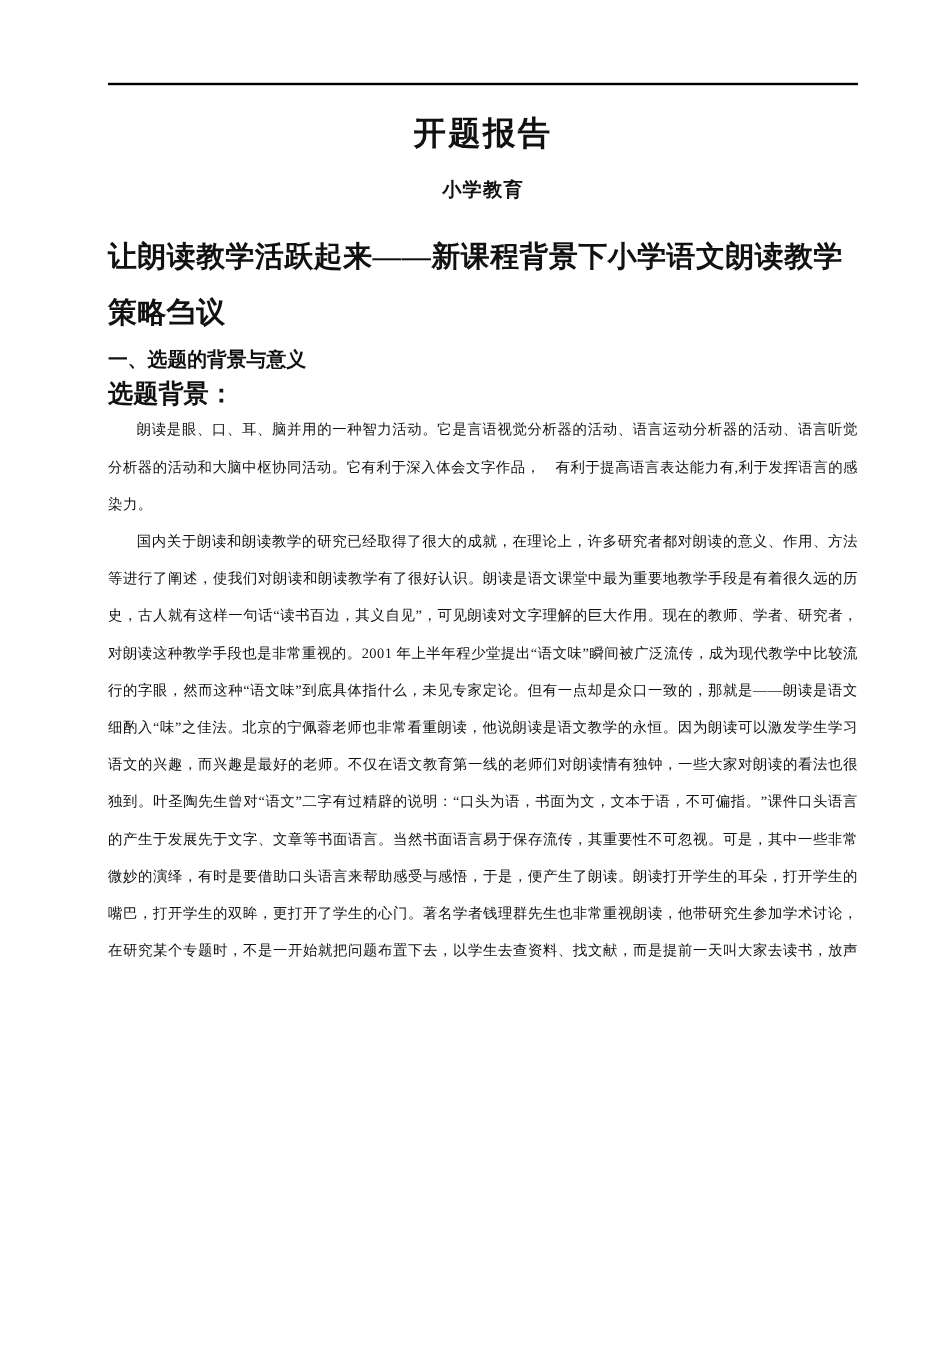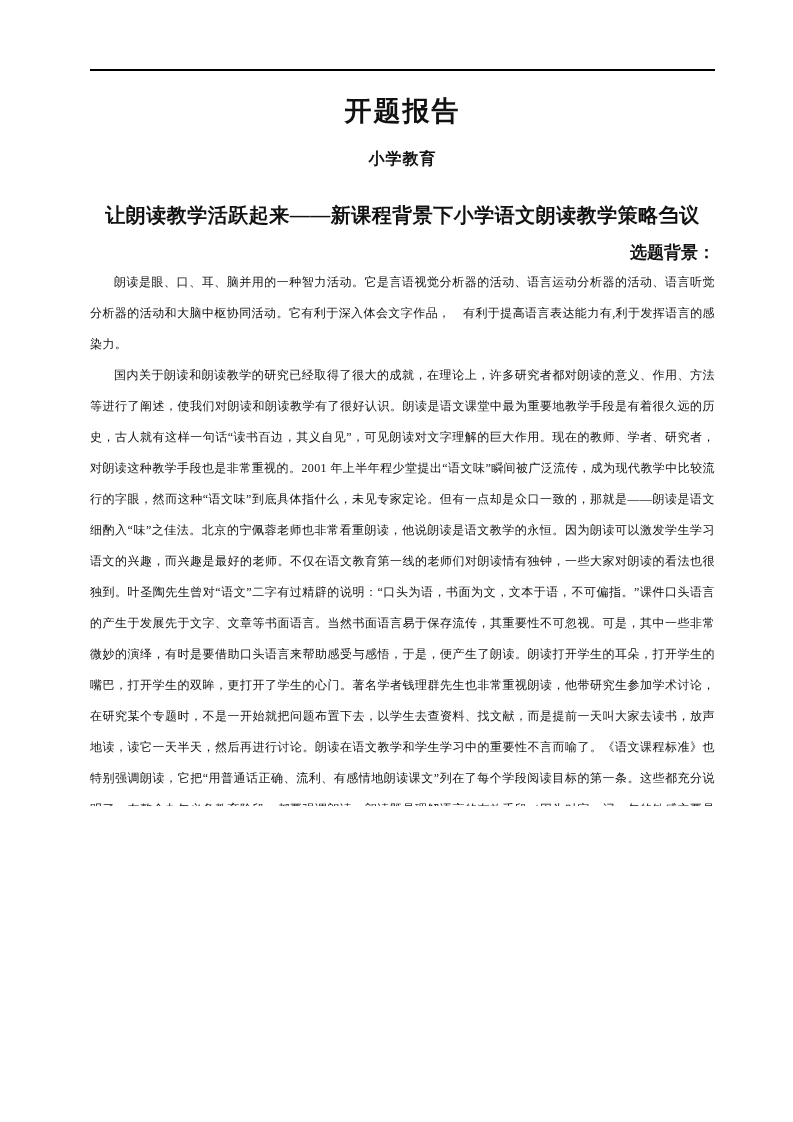--- a/index.html
+++ b/index.html
@@ -36,41 +36,41 @@
   .doc-subtitle {
     margin: 11px 0 0 0;
     font-size: 16px;
     font-weight: bold;
     line-height: 30px;
     text-align: center;
     letter-spacing: 1px;
   }
   .topic-title {
     margin: 18px 0 0 0;
-    font-size: 20px;
+    font-size: 24px;
     font-weight: bold;
     line-height: 46px;
-    text-align: center;
+    text-align: left;
     letter-spacing: 0.5px;
   }
   .section-heading {
     margin: 2px 0 0 0;
     font-family: "Liberation Sans", "DejaVu Sans", sans-serif;
     font-size: 16.5px;
     font-weight: bold;
     line-height: 28px;
     text-align: left;
   }
   .sub-heading {
     margin: 1px 0 0 0;
     font-family: "Liberation Sans", "DejaVu Sans", sans-serif;
-    font-size: 17px;
+    font-size: 21px;
     font-weight: bold;
     line-height: 28px;
-    text-align: right;
+    text-align: left;
   }
   .body-paragraph {
     margin: 0;
     font-size: 12px;
     line-height: 31px;
     text-align: justify;
     text-justify: inter-character;
     text-indent: 2em;
     letter-spacing: 0.4px;
     word-break: break-all;
@@ -81,19 +81,20 @@
 
 <div class="page">
   <div class="header-rule"></div>
 
   <h1 class="doc-title">开题报告</h1>
 
   <h2 class="doc-subtitle">小学教育</h2>
 
   <h2 class="topic-title">让朗读教学活跃起来——新课程背景下小学语文朗读教学策略刍议</h2>
 
+  <h3 class="section-heading">一、选题的背景与意义</h3>
 
   <h4 class="sub-heading">选题背景：</h4>
 
   <p class="body-paragraph">朗读是眼、口、耳、脑并用的一种智力活动。它是言语视觉分析器的活动、语言运动分析器的活动、语言听觉分析器的活动和大脑中枢协同活动。它有利于深入体会文字作品，　有利于提高语言表达能力有,利于发挥语言的感染力。</p>
 
   <p class="body-paragraph">国内关于朗读和朗读教学的研究已经取得了很大的成就，在理论上，许多研究者都对朗读的意义、作用、方法等进行了阐述，使我们对朗读和朗读教学有了很好认识。朗读是语文课堂中最为重要地教学手段是有着很久远的历史，古人就有这样一句话“读书百边，其义自见”，可见朗读对文字理解的巨大作用。现在的教师、学者、研究者，对朗读这种教学手段也是非常重视的。2001 年上半年程少堂提出“语文味”瞬间被广泛流传，成为现代教学中比较流行的字眼，然而这种“语文味”到底具体指什么，未见专家定论。但有一点却是众口一致的，那就是——朗读是语文细酌入“味”之佳法。北京的宁佩蓉老师也非常看重朗读，他说朗读是语文教学的永恒。因为朗读可以激发学生学习语文的兴趣，而兴趣是最好的老师。不仅在语文教育第一线的老师们对朗读情有独钟，一些大家对朗读的看法也很独到。叶圣陶先生曾对“语文”二字有过精辟的说明：“口头为语，书面为文，文本于语，不可偏指。”课件口头语言的产生于发展先于文字、文章等书面语言。当然书面语言易于保存流传，其重要性不可忽视。可是，其中一些非常微妙的演绎，有时是要借助口头语言来帮助感受与感悟，于是，便产生了朗读。朗读打开学生的耳朵，打开学生的嘴巴，打开学生的双眸，更打开了学生的心门。著名学者钱理群先生也非常重视朗读，他带研究生参加学术讨论，在研究某个专题时，不是一开始就把问题布置下去，以学生去查资料、找文献，而是提前一天叫大家去读书，放声地读，读它一天半天，然后再进行讨论。朗读在语文教学和学生学习中的重要性不言而喻了。《语文课程标准》也特别强调朗读，它把“用普通话正确、流利、有感情地朗读课文”列在了每个学段阅读目标的第一条。这些都充分说明了，在整个九年义务教育阶段，都要强调朗读。朗读既是理解语言的有效手段（因为对字、词、句的敏感主要是靠读出来</p>
 </div>
 
 </body></html>

